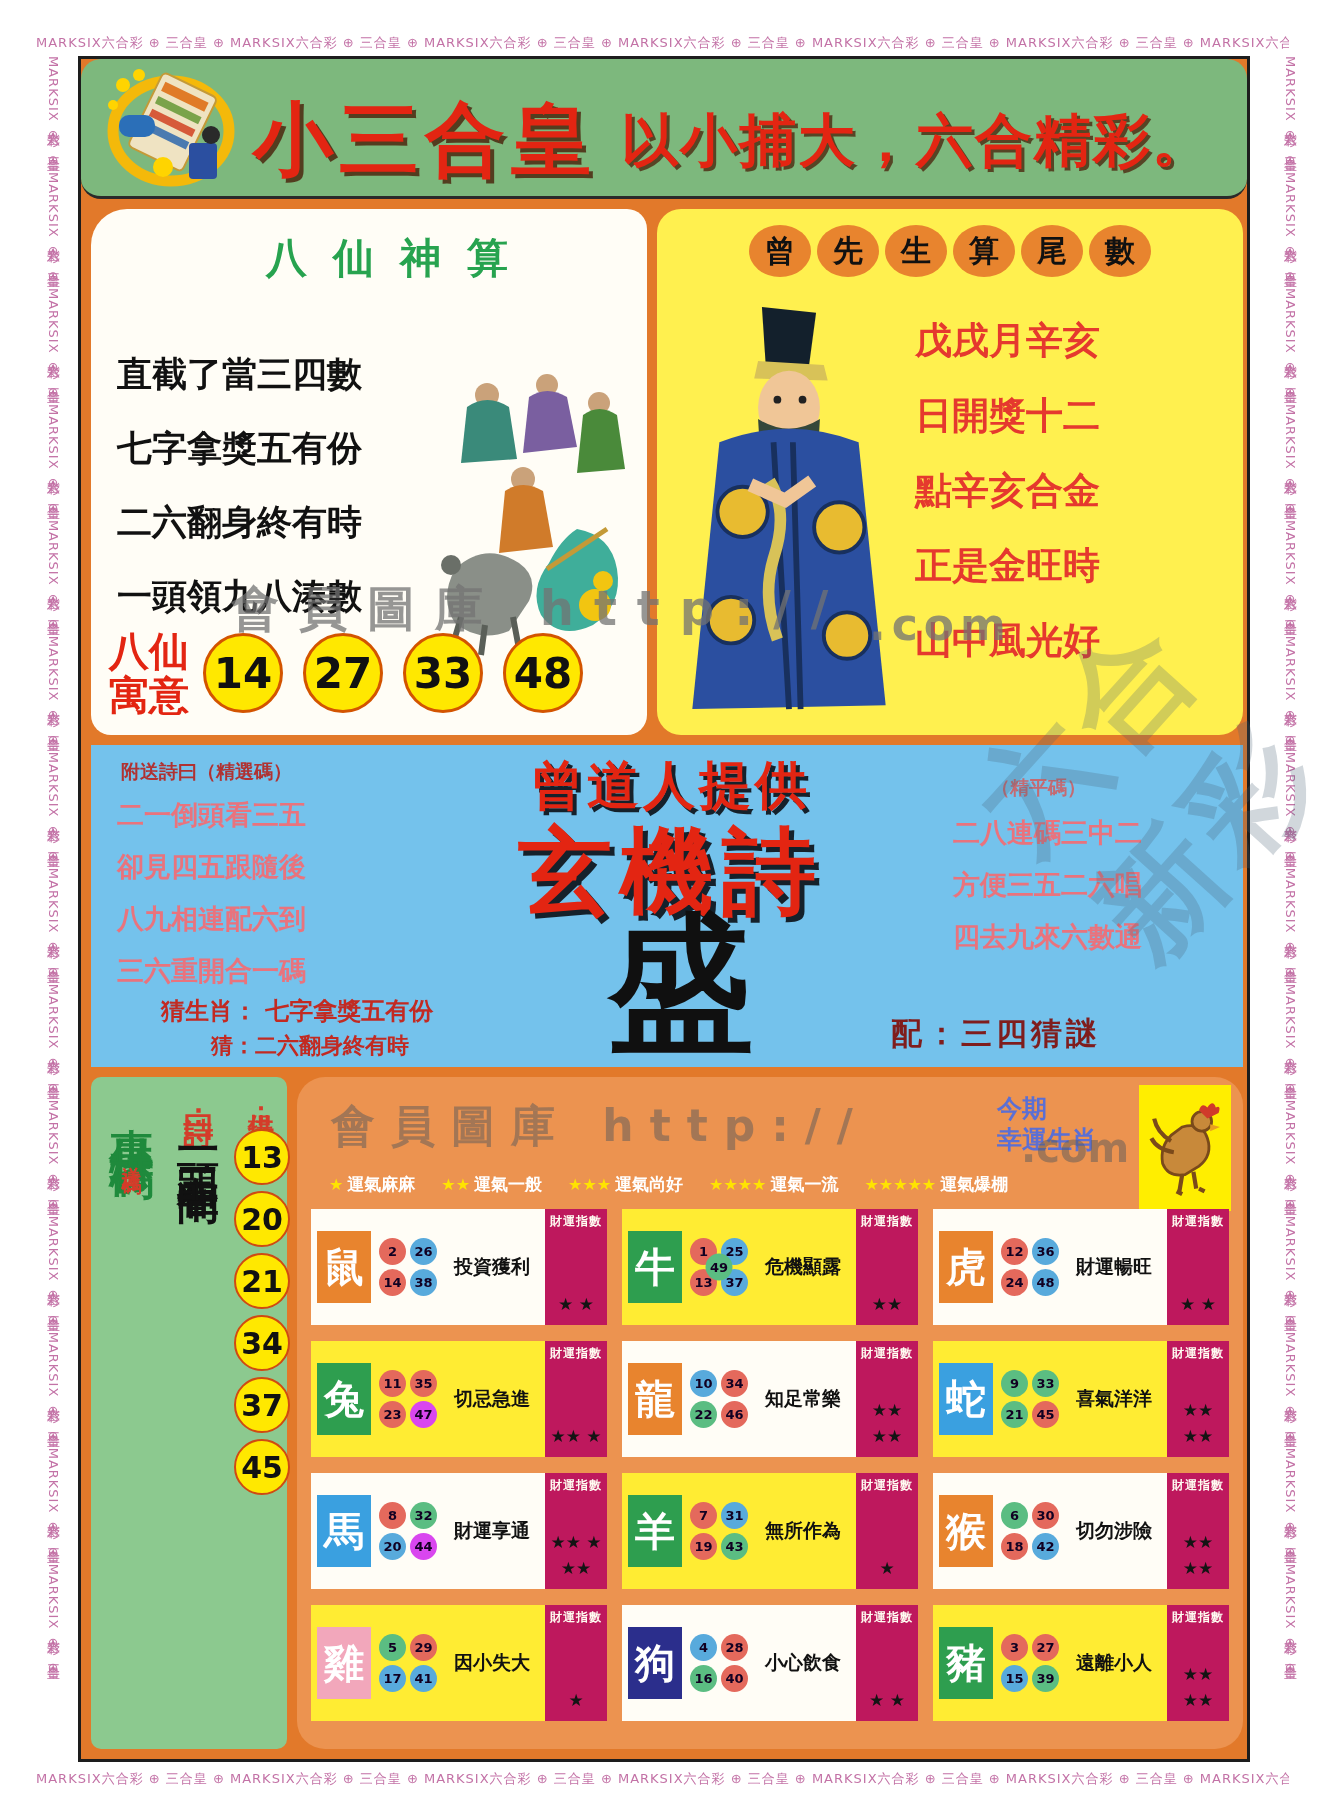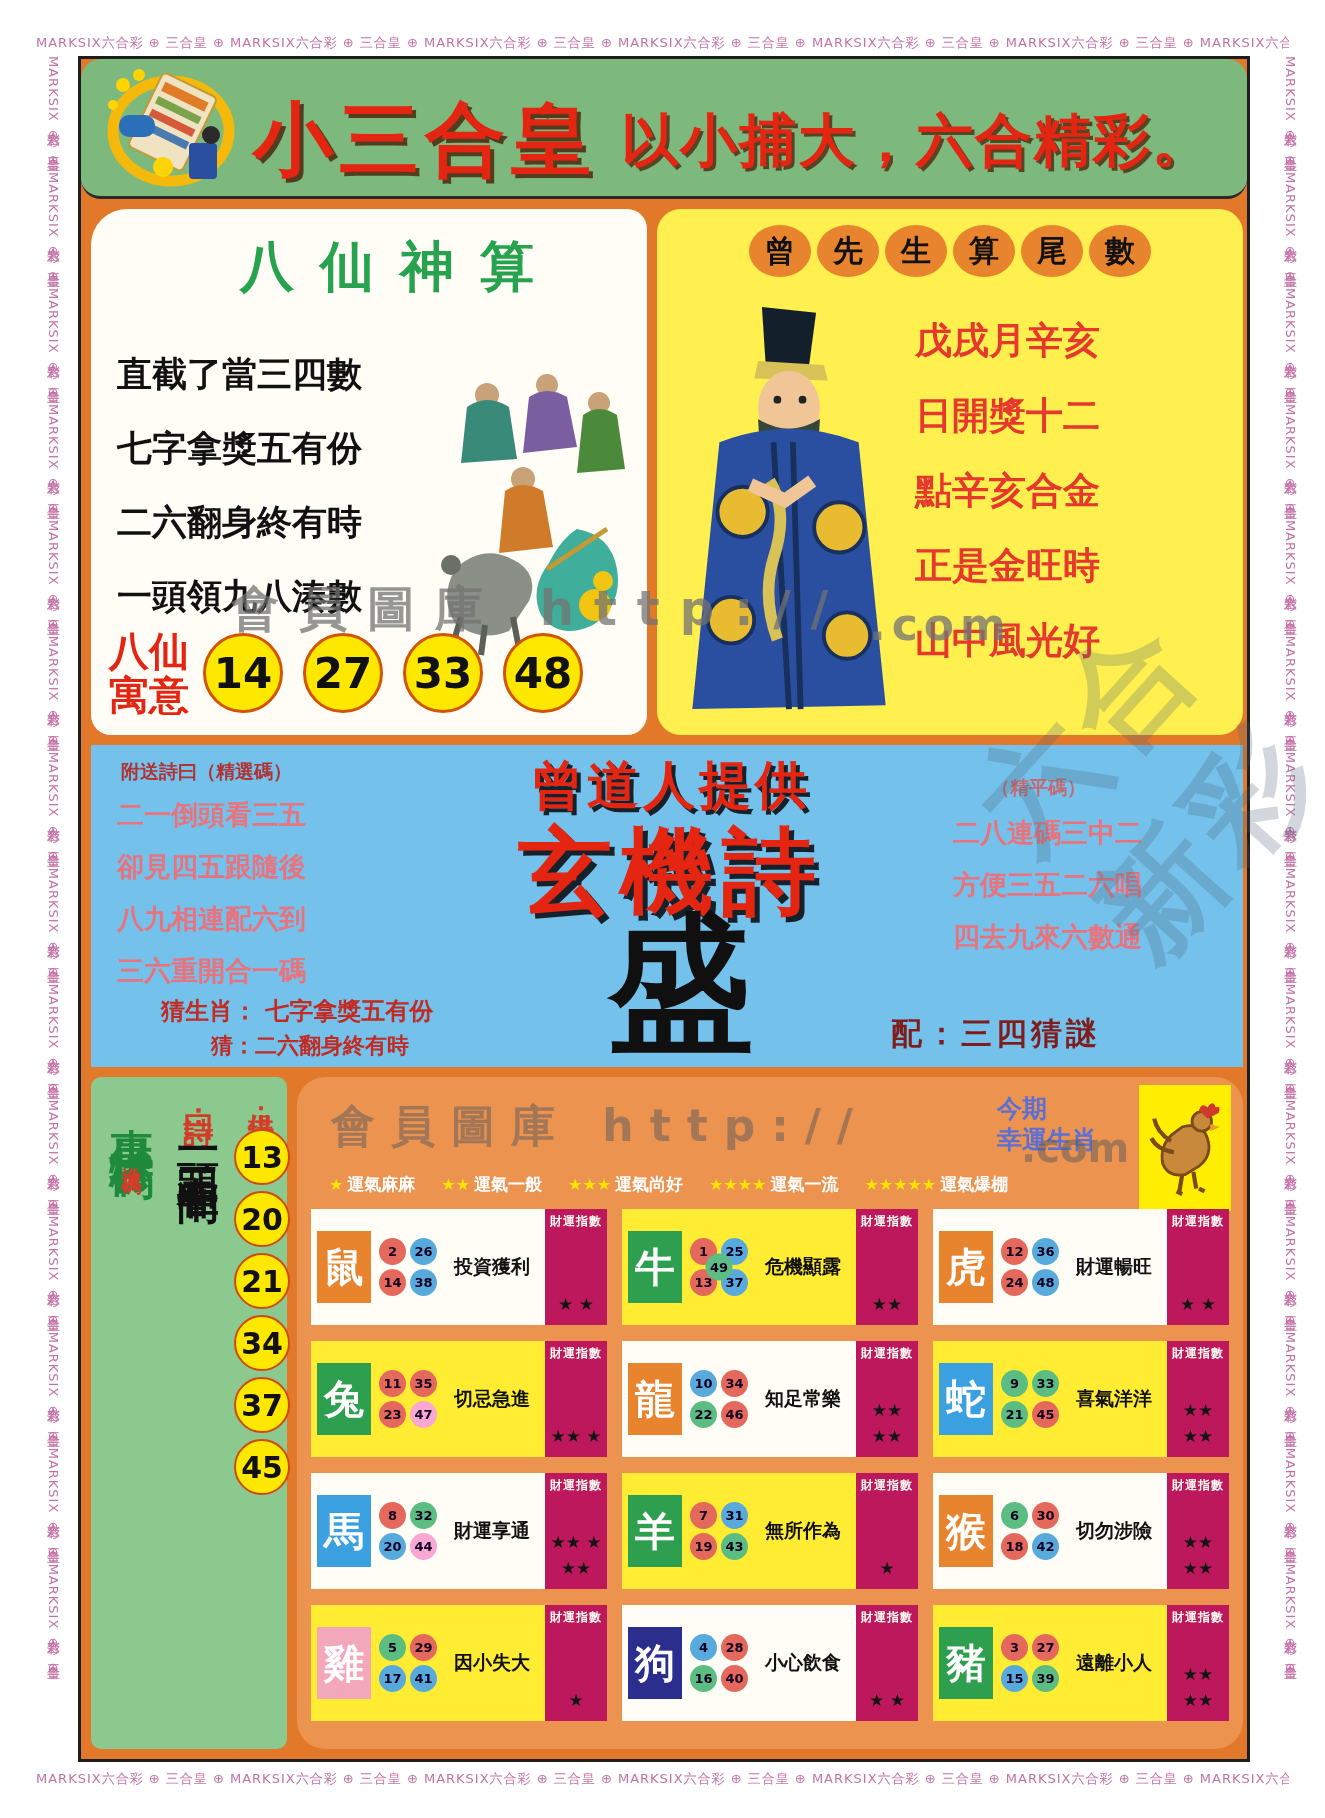--- a/index.html
+++ b/index.html
@@ -34,21 +34,21 @@
   .panel-yellow { position:absolute; left:576px; top:150px; width:586px; height:526px;
                   background:#fff04f; border-radius:24px; }
   .panel-blue { position:absolute; left:10px; top:686px; width:1152px; height:322px;
                 background:#74c2ec; }
   .panel-green { position:absolute; left:10px; top:1018px; width:196px; height:672px;
                  background:#8cc98f; border-radius:10px; }
   .panel-zodiac { position:absolute; left:216px; top:1018px; width:946px; height:672px;
                   background:#ec9350; border-radius:28px; }
 
   
-  .bx-title { margin-top:22px; text-align:center; font-size:54px; font-weight:bold;
+  .bx-title { margin-top:22px; text-align:center; font-size:41px; font-weight:bold;
               color:#27a34f; letter-spacing:26px; text-indent:26px;padding-left:36px; }
   .bx-poem { position:absolute; left:26px; top:128px; width:340px; }
   .bx-poem div { font-size:35px; font-weight:bold; color:#111; line-height:74px; white-space:nowrap; }
   .bx-illu { position:absolute; right:8px; top:150px; width:212px; height:300px; }
   .bx-bottom { position:absolute; left:18px; bottom:16px; right:10px; height:92px;
                display:flex; align-items:center; }
   .bx-label { font-size:40px; font-weight:bold; color:#e32512; line-height:1.1; margin-right:14px; }
   .bx-nums { display:flex; gap:20px; }
   .bx-circle { width:74px; height:74px; border-radius:50%; background:#ffe800;
                border:3px solid #d35400; display:flex; align-items:center; justify-content:center;
@@ -118,21 +118,21 @@
   .namebox[data-boxcolor="blue"]   { background:#3aa0e0; }
   .namebox[data-boxcolor="pink"]   { background:#f2a7bb; }
   .namebox[data-boxcolor="navy"]   { background:#2b2e8c; }
   .balls { display:grid; grid-template-columns:repeat(2,27px); gap:4px; margin:0 4px 0 8px; flex:0 0 auto; }
   .balls.penta { position:relative; }
   .ball { width:27px; height:27px; border-radius:50%; display:flex; align-items:center; justify-content:center;
           font-size:13px; font-weight:bold; color:#102; }
   .ball[data-color="red"]    { background:#e4695c; }
   .ball[data-color="blue"]   { background:#58aadc; }
   .ball[data-color="green"]  { background:#5bbd82; }
-  .ball[data-color="orange"] { background:#f9a8d4; }
+  .ball[data-color="orange"] { background:#d946ef; }
   .ball.b5 { position:absolute; left:50%; top:50%; transform:translate(-50%,-50%); z-index:1; }
   .fortune { flex:1; text-align:center; font-size:19px; font-weight:bold; color:#111; white-space:nowrap; }
   .cell-idx { width:62px; background:#be185d; display:flex; flex-direction:column; align-items:center;
               justify-content:space-between; padding:4px 0 8px 0; box-sizing:border-box; flex:0 0 auto; }
   .idx-label { font-size:12px; font-weight:bold; color:#fffdf2; letter-spacing:1px; }
   .stars { width:58px; text-align:center; font-size:17px; color:#141414; line-height:1.5; }
 
   
   .wm { position:absolute; color:rgba(115,115,115,.75); font-weight:bold; z-index:9; pointer-events:none; }
   .wm-mid  { left:150px; top:518px; font-size:48px; letter-spacing:20px; }

